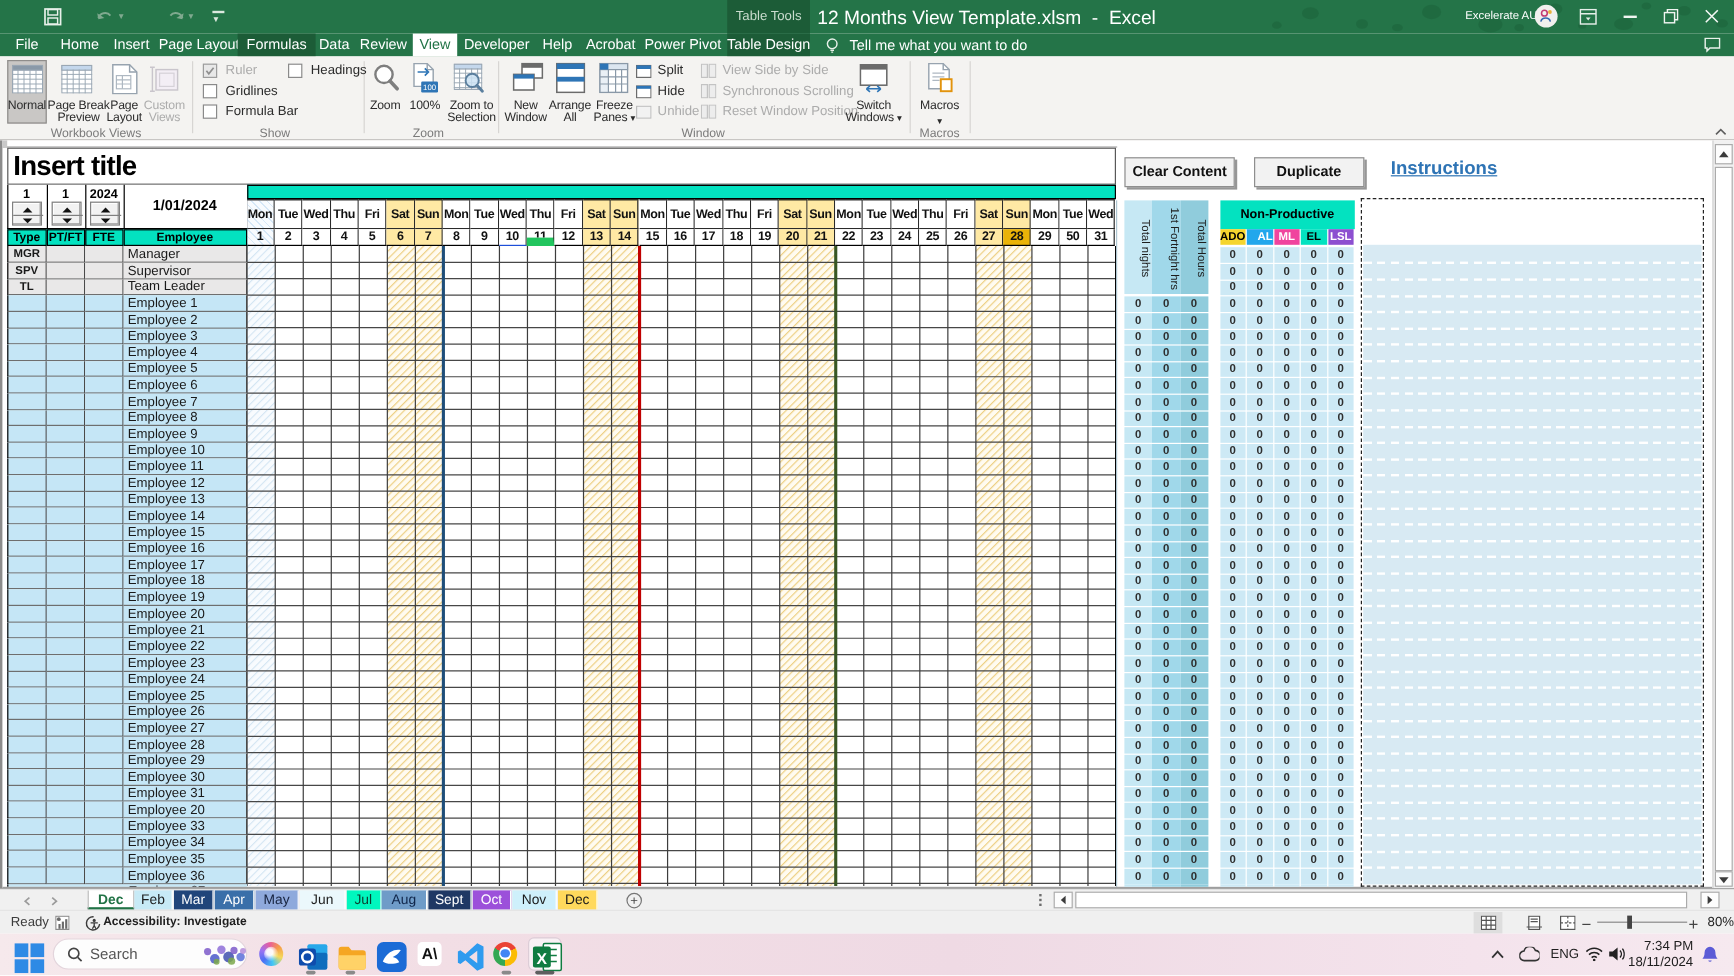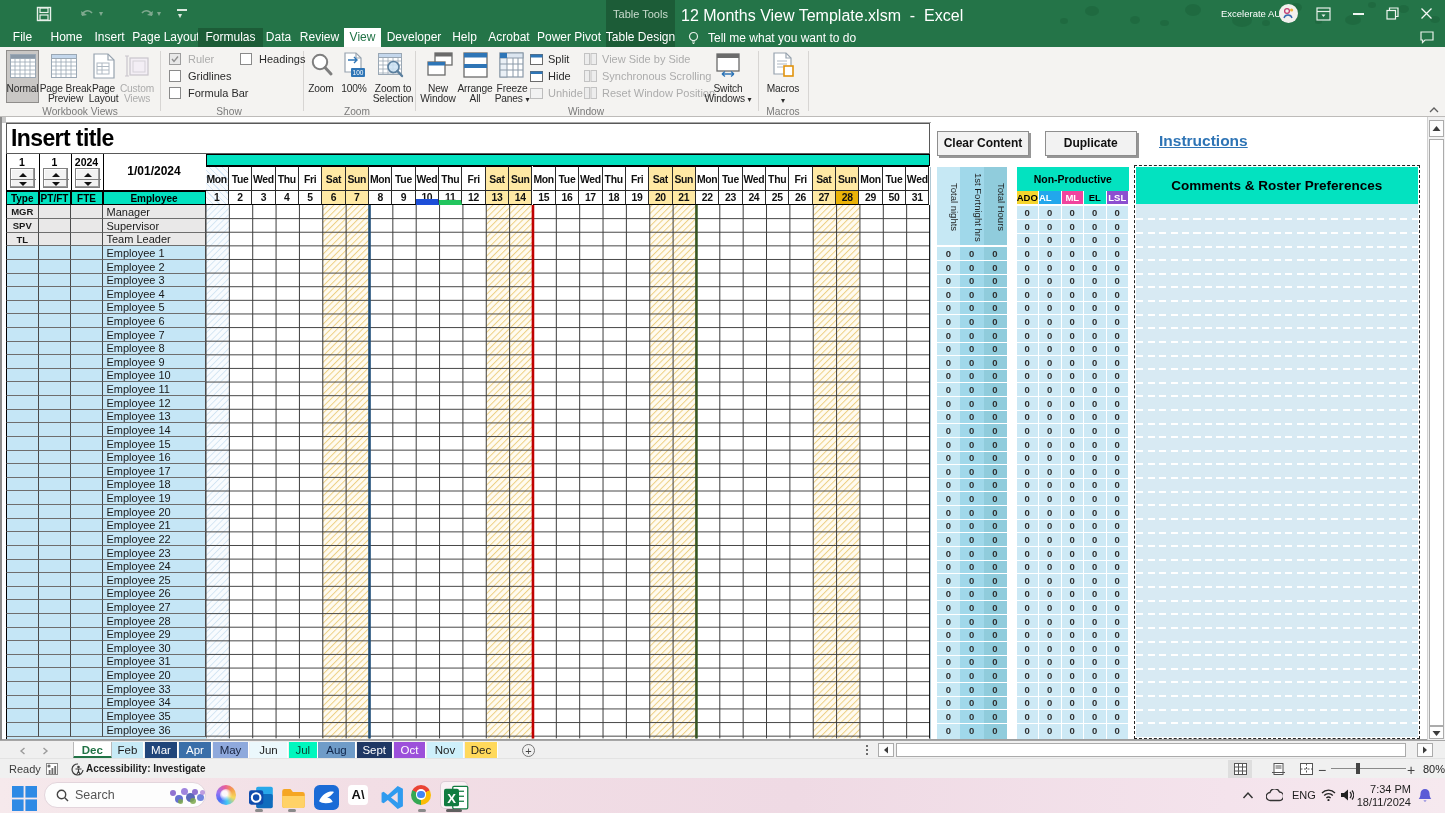--- a/index.html
+++ b/index.html
@@ -318,23 +318,23 @@
       <div class="dayhead" style="left:298.9px;top:74px;width:23.36px;height:14.4px;line-height:14.4px;background:#fff;border-bottom:1px solid #000">5</div>
       <div class="dayhead" style="left:322.3px;top:48.5px;width:23.36px;height:25.5px;line-height:25.5px;background:#FFE9A4;border-top:1px solid #000">Sat</div>
       <div class="dayhead" style="left:322.3px;top:74px;width:23.36px;height:14.4px;line-height:14.4px;background:#FFE9A4;border-bottom:1px solid #000">6</div>
       <div class="dayhead" style="left:345.6px;top:48.5px;width:23.36px;height:25.5px;line-height:25.5px;background:#FFE9A4;border-top:1px solid #000">Sun</div>
       <div class="dayhead" style="left:345.6px;top:74px;width:23.36px;height:14.4px;line-height:14.4px;background:#FFE9A4;border-bottom:1px solid #000">7</div>
       <div class="dayhead" style="left:369.0px;top:48.5px;width:23.36px;height:25.5px;line-height:25.5px;background:#fff;border-top:1px solid #000">Mon</div>
       <div class="dayhead" style="left:369.0px;top:74px;width:23.36px;height:14.4px;line-height:14.4px;background:#fff;border-bottom:1px solid #000">8</div>
       <div class="dayhead" style="left:392.3px;top:48.5px;width:23.36px;height:25.5px;line-height:25.5px;background:#fff;border-top:1px solid #000">Tue</div>
       <div class="dayhead" style="left:392.3px;top:74px;width:23.36px;height:14.4px;line-height:14.4px;background:#fff;border-bottom:1px solid #000">9</div>
       <div class="dayhead" style="left:415.7px;top:48.5px;width:23.36px;height:25.5px;line-height:25.5px;background:#fff;border-top:1px solid #000">Wed</div>
-      <div class="dayhead" style="left:415.7px;top:74px;width:23.36px;height:14.4px;line-height:14.4px;background:#fff;border-bottom:6px solid #1d4ed8">10</div>
+      <div class="dayhead" style="left:415.7px;top:74px;width:23.36px;height:14.4px;line-height:14.4px;background:#fff;border-bottom:1px solid #1d4ed8">10</div>
       <div class="dayhead" style="left:439.1px;top:48.5px;width:23.36px;height:25.5px;line-height:25.5px;background:#fff;border-top:1px solid #000">Thu</div>
-      <div class="dayhead" style="left:439.1px;top:74px;width:23.36px;height:14.4px;line-height:14.4px;background:#fff;border-bottom:5px solid #22c55e">11</div>
+      <div class="dayhead" style="left:439.1px;top:74px;width:23.36px;height:14.4px;line-height:14.4px;background:#fff;border-bottom:7px solid #22c55e">11</div>
       <div class="dayhead" style="left:462.4px;top:48.5px;width:23.36px;height:25.5px;line-height:25.5px;background:#fff;border-top:1px solid #000">Fri</div>
       <div class="dayhead" style="left:462.4px;top:74px;width:23.36px;height:14.4px;line-height:14.4px;background:#fff;border-bottom:1px solid #000">12</div>
       <div class="dayhead" style="left:485.8px;top:48.5px;width:23.36px;height:25.5px;line-height:25.5px;background:#FFE9A4;border-top:1px solid #000">Sat</div>
       <div class="dayhead" style="left:485.8px;top:74px;width:23.36px;height:14.4px;line-height:14.4px;background:#FFE9A4;border-bottom:1px solid #000">13</div>
       <div class="dayhead" style="left:509.1px;top:48.5px;width:23.36px;height:25.5px;line-height:25.5px;background:#FFE9A4;border-top:1px solid #000">Sun</div>
       <div class="dayhead" style="left:509.1px;top:74px;width:23.36px;height:14.4px;line-height:14.4px;background:#FFE9A4;border-bottom:1px solid #000">14</div>
       <div class="dayhead" style="left:532.5px;top:48.5px;width:23.36px;height:25.5px;line-height:25.5px;background:#fff;border-top:1px solid #000">Mon</div>
       <div class="dayhead" style="left:532.5px;top:74px;width:23.36px;height:14.4px;line-height:14.4px;background:#fff;border-bottom:1px solid #000">15</div>
       <div class="dayhead" style="left:555.8px;top:48.5px;width:23.36px;height:25.5px;line-height:25.5px;background:#fff;border-top:1px solid #000">Tue</div>
       <div class="dayhead" style="left:555.8px;top:74px;width:23.36px;height:14.4px;line-height:14.4px;background:#fff;border-bottom:1px solid #000">16</div>
@@ -784,21 +784,21 @@
       <div class="znum" style="left:1016.5px;top:498px;width:21.5px;height:13px;line-height:13px;background:#CDE9F5">0</div>
       <div class="znum" style="left:1016.5px;top:512px;width:21.5px;height:12px;line-height:12px;background:#CDE9F5">0</div>
       <div class="znum" style="left:1016.5px;top:525px;width:21.5px;height:13px;line-height:13px;background:#CDE9F5">0</div>
       <div class="znum" style="left:1016.5px;top:539px;width:21.5px;height:12px;line-height:12px;background:#CDE9F5">0</div>
       <div class="znum" style="left:1016.5px;top:552px;width:21.5px;height:13px;line-height:13px;background:#CDE9F5">0</div>
       <div class="znum" style="left:1016.5px;top:566px;width:21.5px;height:13px;line-height:13px;background:#CDE9F5">0</div>
       <div class="znum" style="left:1016.5px;top:580px;width:21.5px;height:12px;line-height:12px;background:#CDE9F5">0</div>
       <div class="znum" style="left:1016.5px;top:593px;width:21.5px;height:13px;line-height:13px;background:#CDE9F5">0</div>
       <div class="znum" style="left:1016.5px;top:607px;width:21.5px;height:13px;line-height:13px;background:#CDE9F5">0</div>
       <div class="abs" style="left:1016.5px;top:619.58px;width:21.5px;height:2.2px;background:#CDE9F5"></div>
-      <div class="abs" style="left:1039.0px;top:74px;width:21.5px;height:13.4px;background:#22A7EC;color:#fff;font-weight:bold;font-size:9.5px;text-align:left;line-height:13.4px">AL</div>
+      <div class="abs" style="left:1039.0px;top:74px;width:21.5px;height:13.4px;background:#22A7EC;color:#fff;font-weight:bold;font-size:9.5px;text-align:right;line-height:13.4px">AL</div>
       <div class="znum" style="left:1039.0px;top:89px;width:21.5px;height:13px;line-height:13px;background:#CDE9F5">0</div>
       <div class="znum" style="left:1039.0px;top:103px;width:21.5px;height:13px;line-height:13px;background:#CDE9F5">0</div>
       <div class="znum" style="left:1039.0px;top:117px;width:21.5px;height:12px;line-height:12px;background:#CDE9F5">0</div>
       <div class="znum" style="left:1039.0px;top:130px;width:21.5px;height:13px;line-height:13px;background:#CDE9F5">0</div>
       <div class="znum" style="left:1039.0px;top:144px;width:21.5px;height:13px;line-height:13px;background:#CDE9F5">0</div>
       <div class="znum" style="left:1039.0px;top:158px;width:21.5px;height:12px;line-height:12px;background:#CDE9F5">0</div>
       <div class="znum" style="left:1039.0px;top:171px;width:21.5px;height:13px;line-height:13px;background:#CDE9F5">0</div>
       <div class="znum" style="left:1039.0px;top:185px;width:21.5px;height:12px;line-height:12px;background:#CDE9F5">0</div>
       <div class="znum" style="left:1039.0px;top:198px;width:21.5px;height:13px;line-height:13px;background:#CDE9F5">0</div>
       <div class="znum" style="left:1039.0px;top:212px;width:21.5px;height:13px;line-height:13px;background:#CDE9F5">0</div>
@@ -949,21 +949,20 @@
       <div class="znum" style="left:1106.5px;top:512px;width:21.5px;height:12px;line-height:12px;background:#CDE9F5">0</div>
       <div class="znum" style="left:1106.5px;top:525px;width:21.5px;height:13px;line-height:13px;background:#CDE9F5">0</div>
       <div class="znum" style="left:1106.5px;top:539px;width:21.5px;height:12px;line-height:12px;background:#CDE9F5">0</div>
       <div class="znum" style="left:1106.5px;top:552px;width:21.5px;height:13px;line-height:13px;background:#CDE9F5">0</div>
       <div class="znum" style="left:1106.5px;top:566px;width:21.5px;height:13px;line-height:13px;background:#CDE9F5">0</div>
       <div class="znum" style="left:1106.5px;top:580px;width:21.5px;height:12px;line-height:12px;background:#CDE9F5">0</div>
       <div class="znum" style="left:1106.5px;top:593px;width:21.5px;height:13px;line-height:13px;background:#CDE9F5">0</div>
       <div class="znum" style="left:1106.5px;top:607px;width:21.5px;height:13px;line-height:13px;background:#CDE9F5">0</div>
       <div class="abs" style="left:1106.5px;top:619.58px;width:21.5px;height:2.2px;background:#CDE9F5"></div>
       <div class="abs" style="left:1134px;top:47.5px;width:285.5px;height:574.1px;border:1.5px dashed #222"></div>
-      <div class="abs" style="left:1136px;top:49.5px;width:281.5px;height:37px;background:#03E2C0;text-align:center;font-weight:bold;font-size:13.5px;color:#000;line-height:37px">Comments &amp; Roster Preferences</div>
       <div class="abs" style="left:1136px;top:86.5px;width:281.5px;height:533.1px;background:#D8EAF3"></div>
       <div class="abs" style="left:1136px;top:101.32px;width:281.5px;height:2px;background:repeating-linear-gradient(90deg,#fff 0 7px,transparent 7px 11.5px)"></div>
       <div class="abs" style="left:1136px;top:114.94px;width:281.5px;height:2px;background:repeating-linear-gradient(90deg,#fff 0 7px,transparent 7px 11.5px)"></div>
       <div class="abs" style="left:1136px;top:128.56px;width:281.5px;height:2px;background:repeating-linear-gradient(90deg,#fff 0 7px,transparent 7px 11.5px)"></div>
       <div class="abs" style="left:1136px;top:142.18px;width:281.5px;height:2px;background:repeating-linear-gradient(90deg,#fff 0 7px,transparent 7px 11.5px)"></div>
       <div class="abs" style="left:1136px;top:155.80px;width:281.5px;height:2px;background:repeating-linear-gradient(90deg,#fff 0 7px,transparent 7px 11.5px)"></div>
       <div class="abs" style="left:1136px;top:169.42px;width:281.5px;height:2px;background:repeating-linear-gradient(90deg,#fff 0 7px,transparent 7px 11.5px)"></div>
       <div class="abs" style="left:1136px;top:183.04px;width:281.5px;height:2px;background:repeating-linear-gradient(90deg,#fff 0 7px,transparent 7px 11.5px)"></div>
       <div class="abs" style="left:1136px;top:196.66px;width:281.5px;height:2px;background:repeating-linear-gradient(90deg,#fff 0 7px,transparent 7px 11.5px)"></div>
       <div class="abs" style="left:1136px;top:210.28px;width:281.5px;height:2px;background:repeating-linear-gradient(90deg,#fff 0 7px,transparent 7px 11.5px)"></div>

